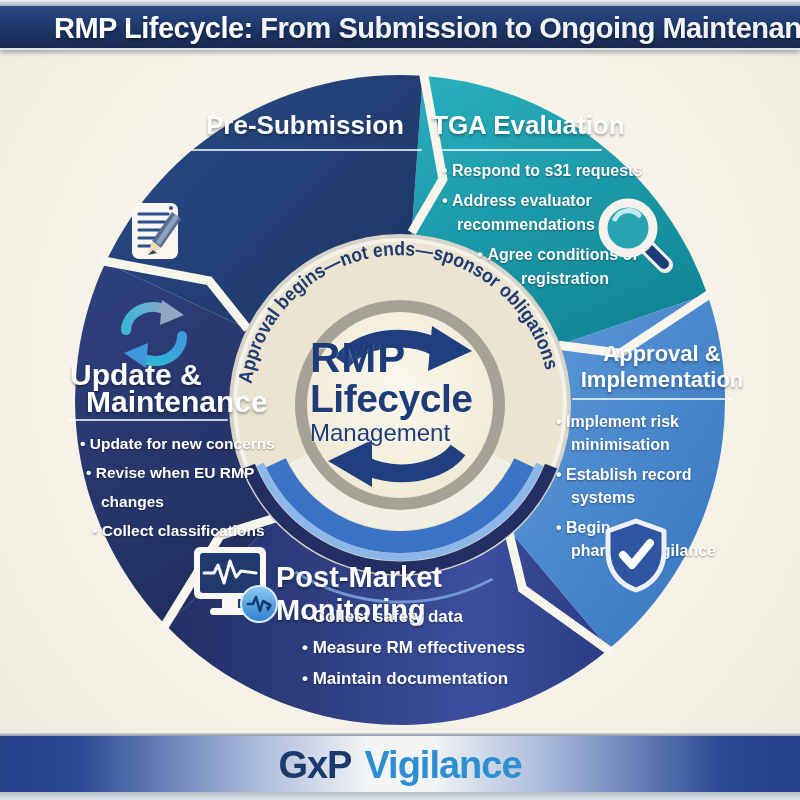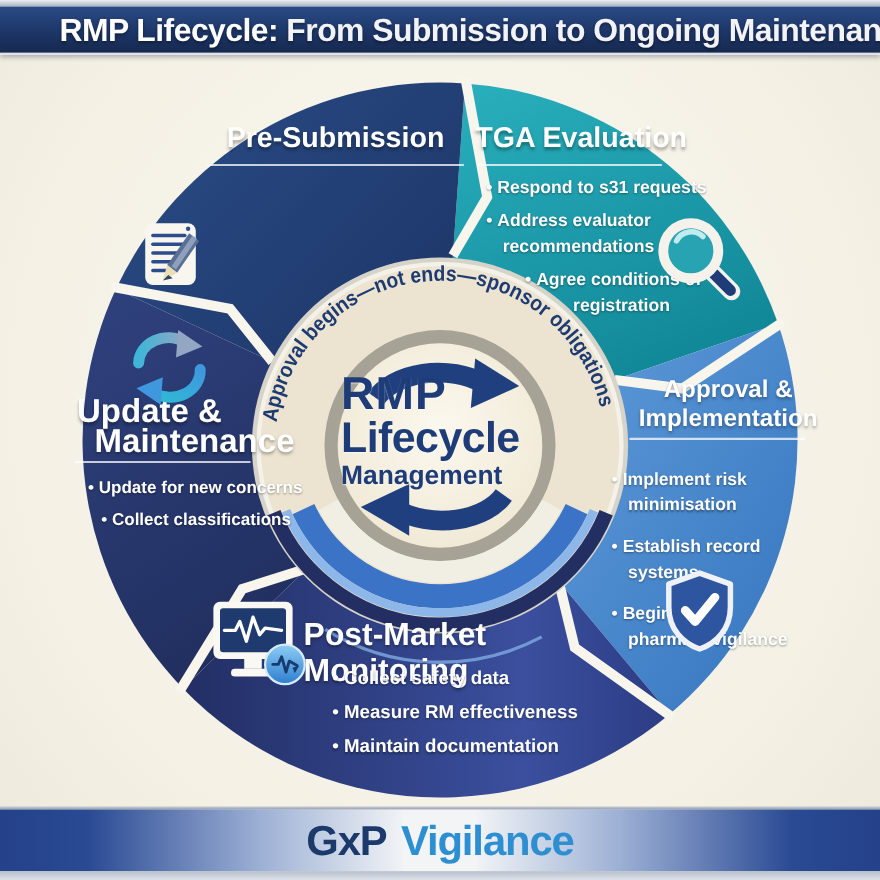--- a/index.html
+++ b/index.html
@@ -41,35 +41,35 @@
   .r-pre{left:188px;top:149px;width:234px;}
   .b-pre{left:172px;top:159px;width:280px;font-size:16.5px;line-height:28px;}
   .t-tga{left:432px;top:110px;width:240px;font-size:26px;}
   .r-tga{left:434px;top:149px;width:168px;}
   .b-tga{left:442px;top:159px;width:205px;font-size:16px;line-height:24px;}
   .b-tga li{margin-bottom:6px;}
   .b-tga li.sub{margin-left:24px;width:168px;text-align:center;}
   .t-app{left:553px;top:341px;width:218px;font-size:22px;text-align:center;line-height:26px;}
   .r-app{left:572px;top:398px;width:160px;}
   .b-app{left:556px;top:410px;width:200px;font-size:16px;line-height:23px;}
-  .b-app li{margin-bottom:7px;margin-top:15px;}
+  .b-app li{margin-bottom:7px;}
   .t-post{left:276px;top:561px;width:320px;font-size:29px;}
   .b-post{left:302px;top:601px;width:280px;font-size:17px;line-height:31px;}
   .t-upd{left:70px;top:361px;width:175px;font-size:30px;line-height:27px;}
   .t-upd .l2{margin-left:16px;}
   .r-upd{left:68px;top:419px;width:160px;}
   .b-upd{left:80px;top:429px;width:230px;font-size:15.5px;line-height:29px;}
   .b-upd li.i1{margin-left:6px;}
   .b-upd li.i2{margin-left:12px;}
   
   .hub{position:absolute;left:310px;top:337px;width:180px;text-align:left;color:#1e3c78;
       text-shadow:0 1px 1px rgba(255,255,255,.6);}
   .hub .l1{font-size:42px;font-weight:700;line-height:42px;letter-spacing:1px;}
   .hub .l2{font-size:39px;font-weight:700;line-height:40px;letter-spacing:-0.5px;}
-  .hub .l3{font-size:24px;font-weight:700;line-height:28px;}
+  .hub .l3{font-size:24px;font-weight:400;line-height:28px;}
   
   .icon{position:absolute;}
 </style>
 </head>
 <body>
 
 <div class="stage">
 
   <div class="hdr-strip-top"></div>
   <div class="hdr-band"></div>
@@ -181,20 +181,21 @@
     <li>Maintain documentation</li>
   </ul>
 
   <div class="seg-title t-upd">
     <div class="l1">Update &amp;</div>
     <div class="l2">Maintenance</div>
   </div>
   <div class="rule r-upd"></div>
   <ul class="bullets b-upd">
     <li>Update for new concerns</li>
+    <li class="i1">Revise when EU RMP changes</li>
     <li class="i2">Collect classifications</li>
   </ul>
 
   <div class="hub">
     <div class="l1">RMP</div>
     <div class="l2">Lifecycle</div>
     <div class="l3">Management</div>
   </div>
 
   <div class="icon" style="left:128px;top:200px;width:58px;height:62px;">

